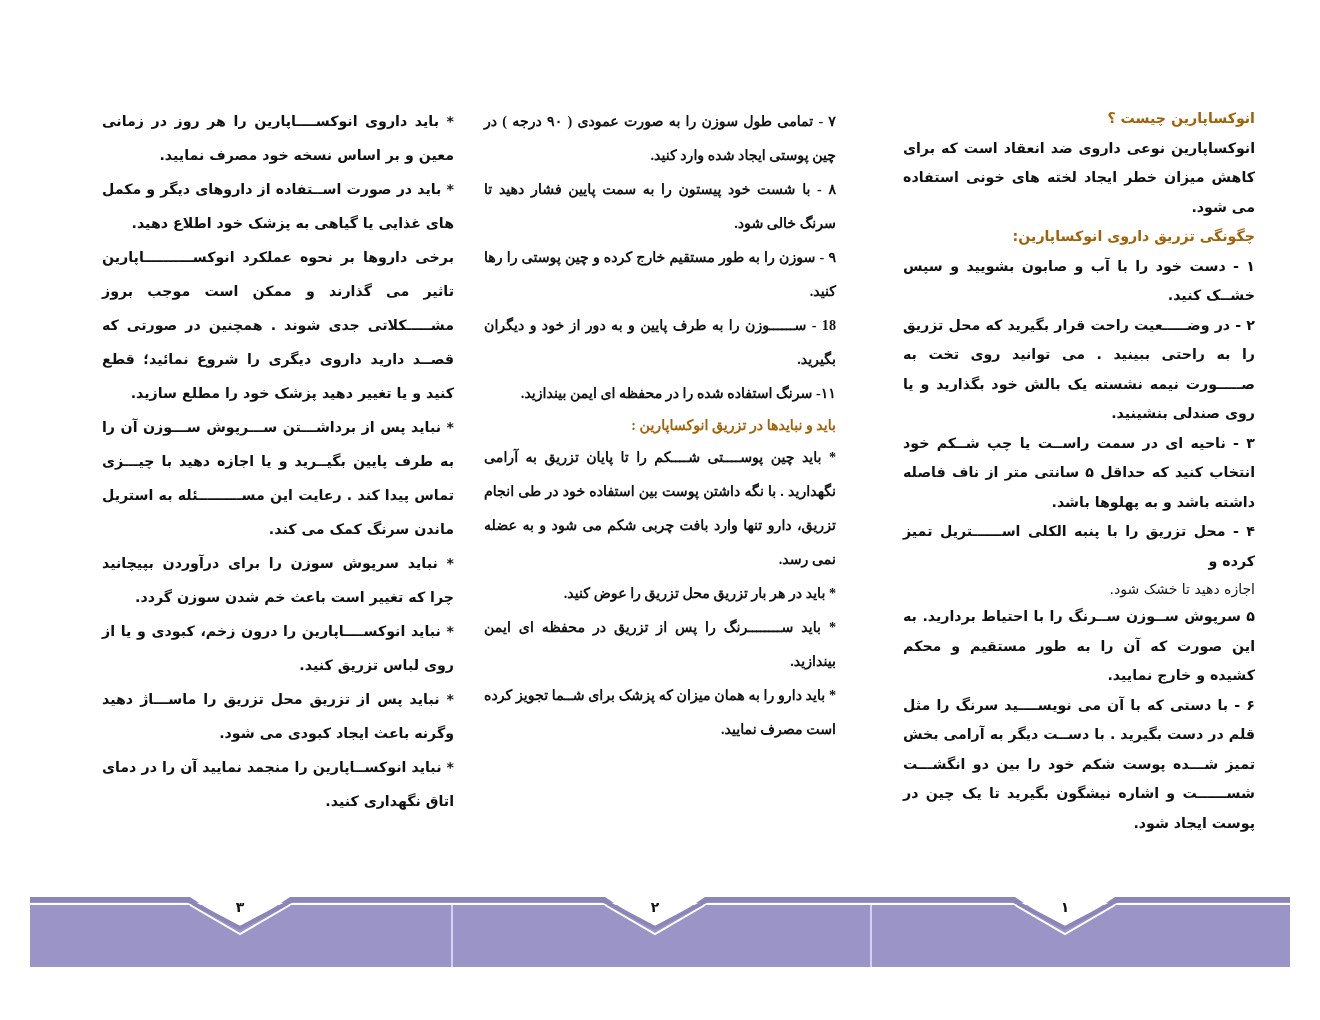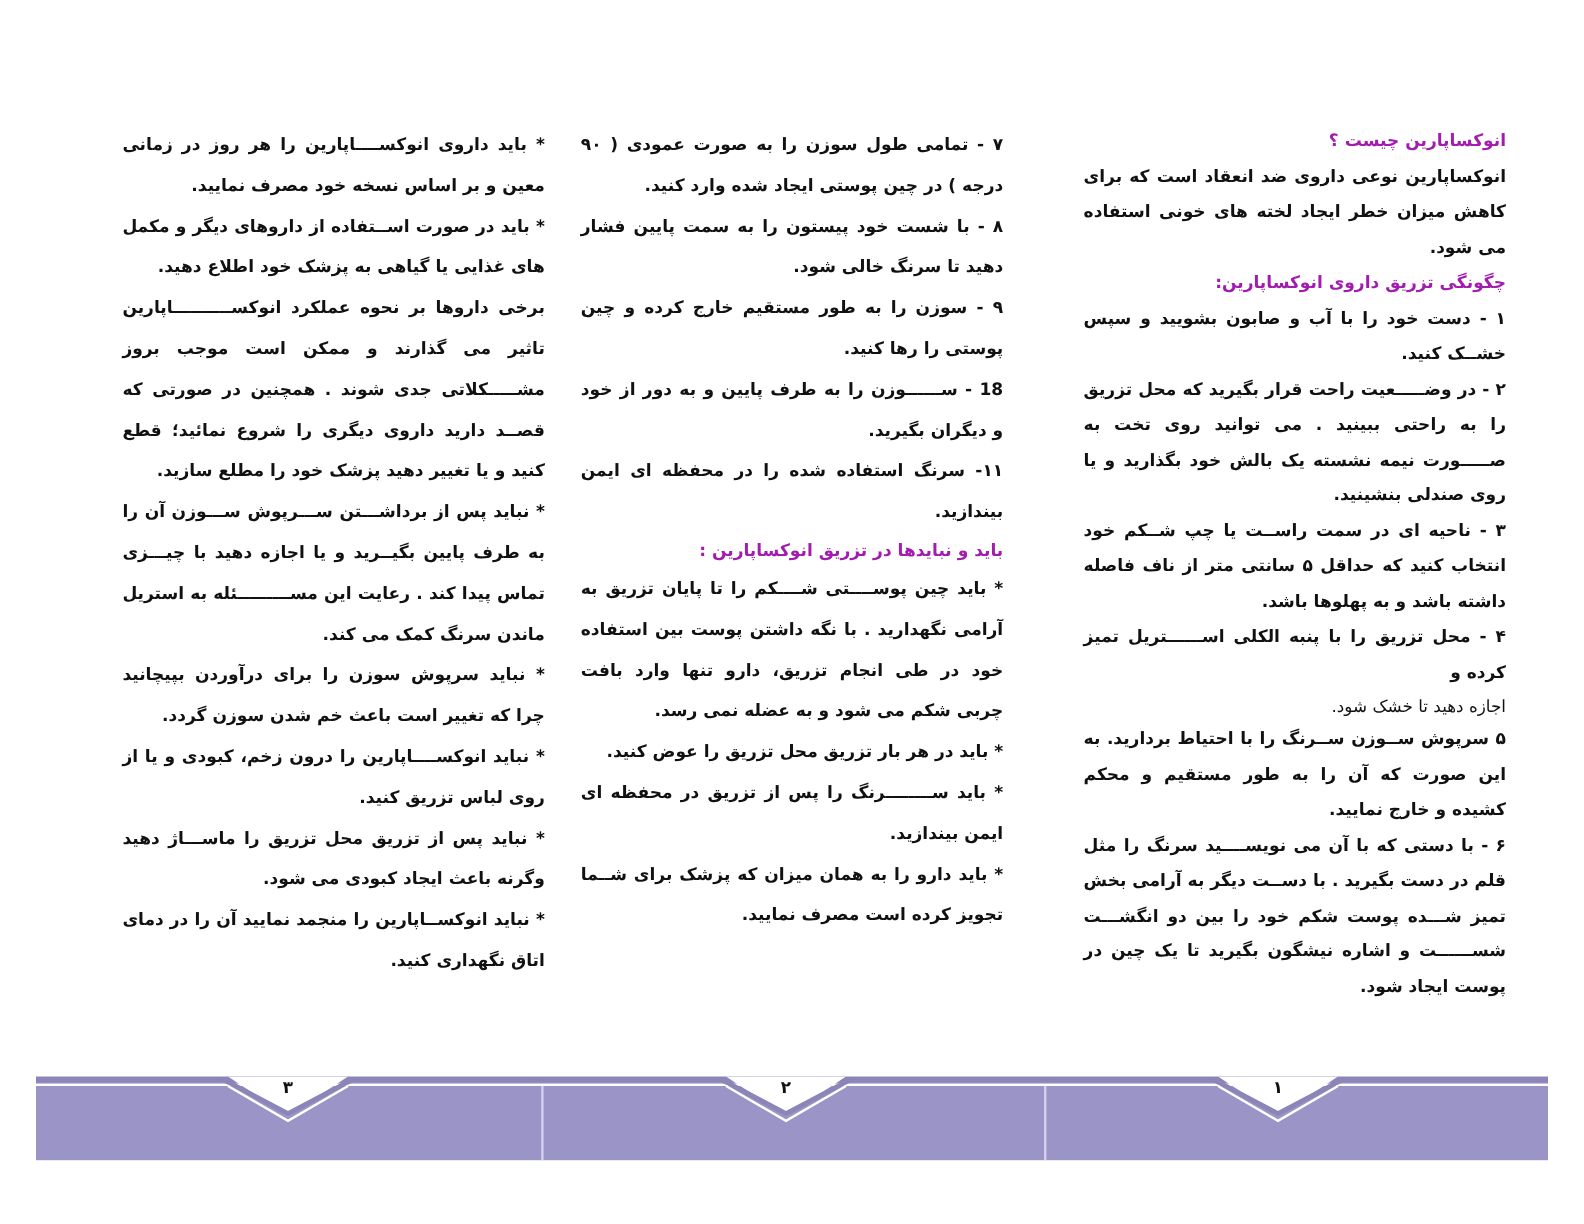--- a/index.html
+++ b/index.html
@@ -14,24 +14,24 @@
     .page {
       position: absolute;
       top: 104px;
       direction: rtl;
       text-align: justify;
       font-size: 14.2px;
       font-weight: bold;
       line-height: 34px;
     }
     .col-right { left: 903px; width: 352px; }
-    .col-mid   { left: 484px; width: 352px; }
+    .col-mid   { left: 484px; width: 352px; font-family: Liberation Serif, serif; }
     .col-left  { left: 82px;  width: 352px; margin-left: 20px; }
     .page p { margin: 0; }
-    .heading { color: #a21caf; line-height: 30px; }
+    .heading { color: #a16207; line-height: 30px; }
     .col-right p { line-height: 29.5px; }
     .small { font-size: 14px; font-weight: normal; line-height: 26px !important; }
 
     .footer {
       position: absolute;
       left: 30px; top: 897px;
       width: 1260px; height: 70px;
     }
     .footer svg { position: absolute; left: 0; top: 0; }
     .pnum {

